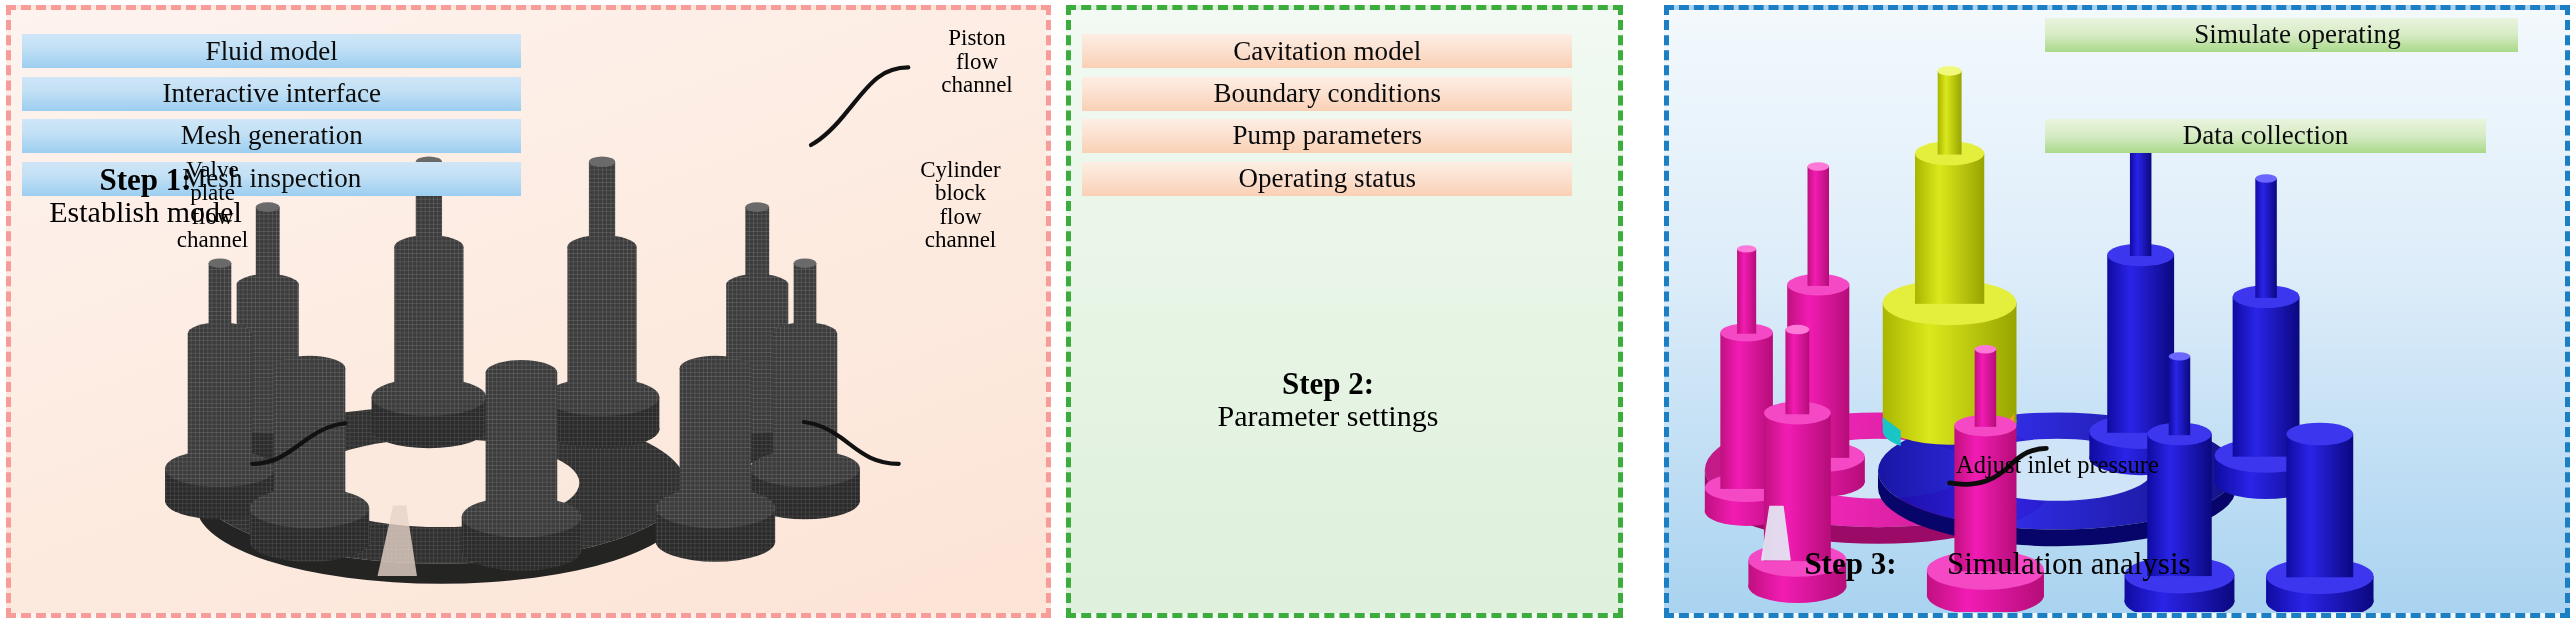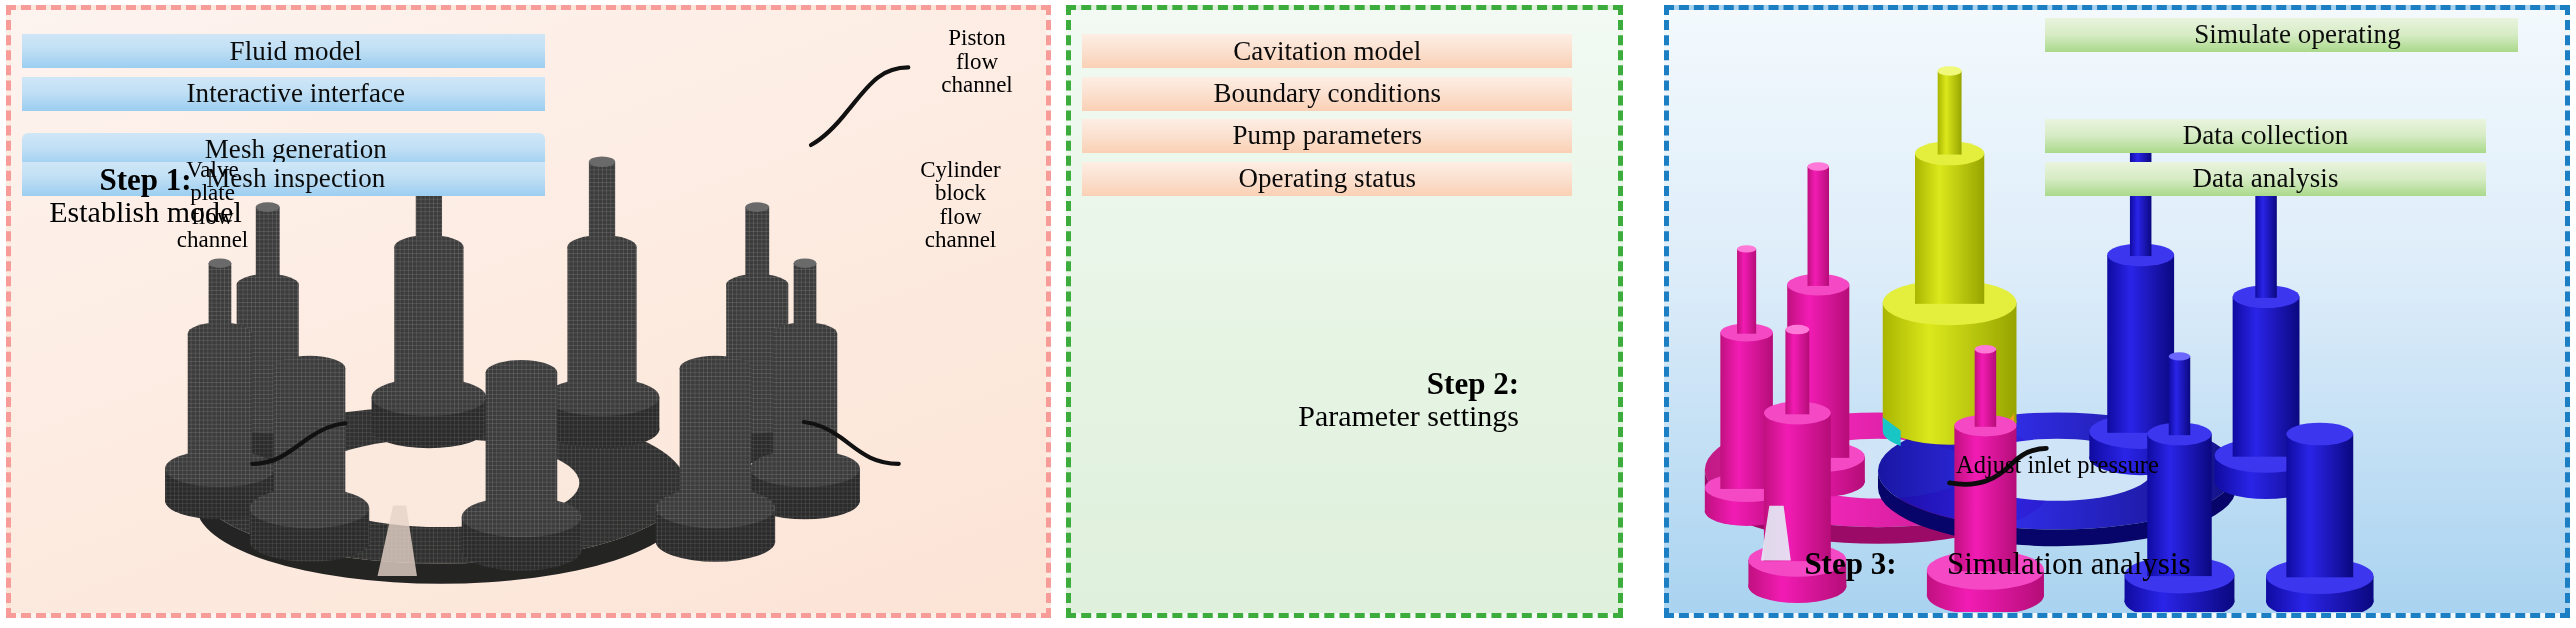--- a/index.html
+++ b/index.html
@@ -21,38 +21,38 @@
            border:5.4px dashed #1c7fc4;}
 
   
   .pill{position:absolute;display:flex;align-items:center;justify-content:center;
         font-size:27px;color:#0b0b0b;letter-spacing:0.1px;line-height:1;}
   .pill-blue{background:linear-gradient(180deg,#cfe6f7 0%,#c2e0f5 42%,#9ccef0 100%);}
   .pill-orange{background:linear-gradient(180deg,#fdeee4 0%,#fbe0cf 50%,#fad0b4 100%);}
   .pill-green{background:linear-gradient(180deg,#e9f4de 0%,#d6ebc4 50%,#a9d98a 100%);}
 
   
-  .p1 .pill{left:11.3px;width:499px;height:34px;padding-left:24px;}
-  .p1 .r0{top:24.5px;} .p1 .r1{top:67px;} .p1 .r2{top:123px;border-radius:6px;} .p1 .r3{top:152px;}
+  .p1 .pill{left:11.3px;width:499px;height:34px;}
+  .p1 .r0{top:24.5px;} .p1 .r1{top:67px;} .p1 .r2{top:109px;} .p1 .r3{top:152px;}
 
   
   .p2 .pill{left:11.3px;width:490px;height:34px;}
   .p2 .r0{top:24.5px;} .p2 .r1{top:67px;} .p2 .r2{top:109px;} .p2 .r3{top:152px;}
 
   
   .p3 .pill{left:376px;width:441px;height:34px;}
   .p3 .r0{top:8px;padding-left:32px;} .p3 .r1{top:67px;} .p3 .r2{top:109px;} .p3 .r3{top:152px;}
 
   
   .step-cap{position:absolute;text-align:center;color:#000;line-height:1.05;}
   .step-cap .hd{font-weight:bold;font-size:31px;display:block;}
   .step-cap .sb{font-size:30px;display:block;}
 
   .cap1{left:6px;top:154px;width:257px;}
-  .cap2{left:66px;top:358px;width:382px;text-align:right;}
+  .cap2{left:66px;top:358px;width:382px;}
   .cap3{left:12px;top:538px;width:633px;white-space:nowrap;}
   .cap3 .hd, .cap3 .sb{display:inline;font-size:31px;}
   .cap3 .sb{font-weight:normal;margin-left:48px;}
 
   
   .callout{position:absolute;color:#000;font-size:23px;line-height:1.02;text-align:center;}
   .co-piston{left:908px;top:16.7px;width:116px;}
   .co-valve{left:149px;top:148px;width:105px;}
   .co-cyl{left:890px;top:148px;width:119px;}
   .co-inlet{left:287px;top:442px;width:323px;text-align:left;font-size:24.5px;}
@@ -349,23 +349,20 @@
 
       <path d="M470 792 C520 800 548 786 574 760 C594 740 614 734 632 734" fill="none" stroke="#0d0d0d" stroke-width="8" stroke-linecap="round"></path>
     </svg>
 
     <div class="pill pill-green r0">
       <span>Simulate operating</span>
     </div>
     <div class="pill pill-green r2">
       <span>Data collection</span>
     </div>
-    <div class="pill pill-green r3">
-      <span>Data analysis</span>
-    </div>
 
     <div class="callout co-inlet">Adjust inlet pressure</div>
 
     <div class="step-cap cap3">
       <span class="hd">Step 3:</span>
       <span class="sb"> Simulation analysis</span>
     </div>
   </div>
 
 </div>

